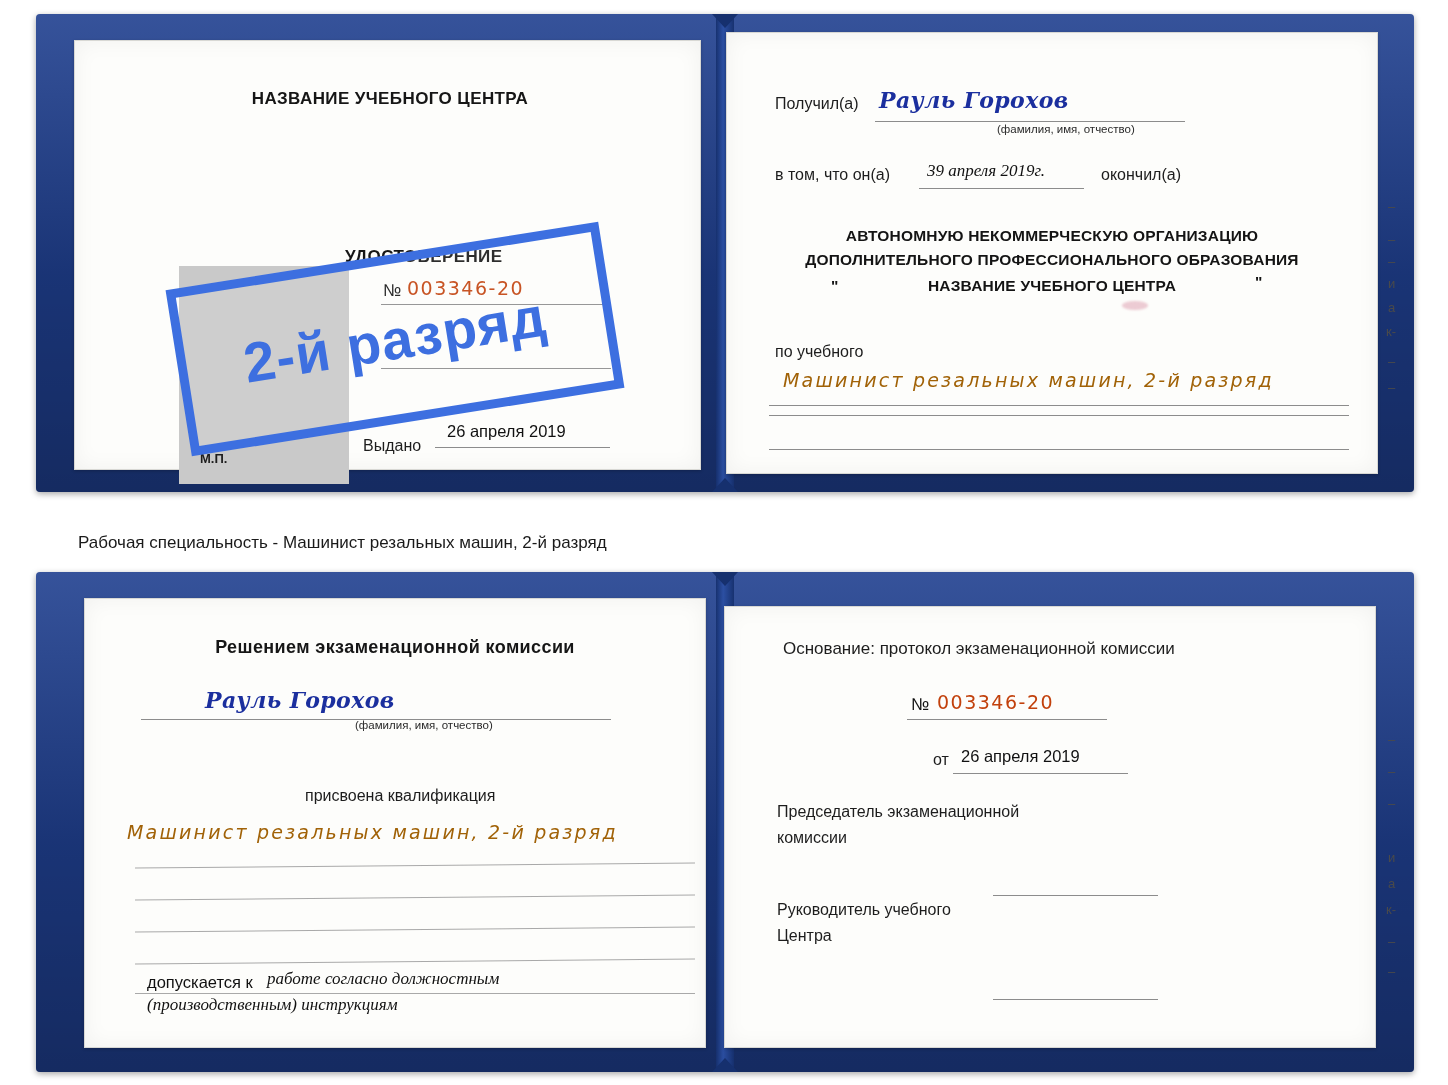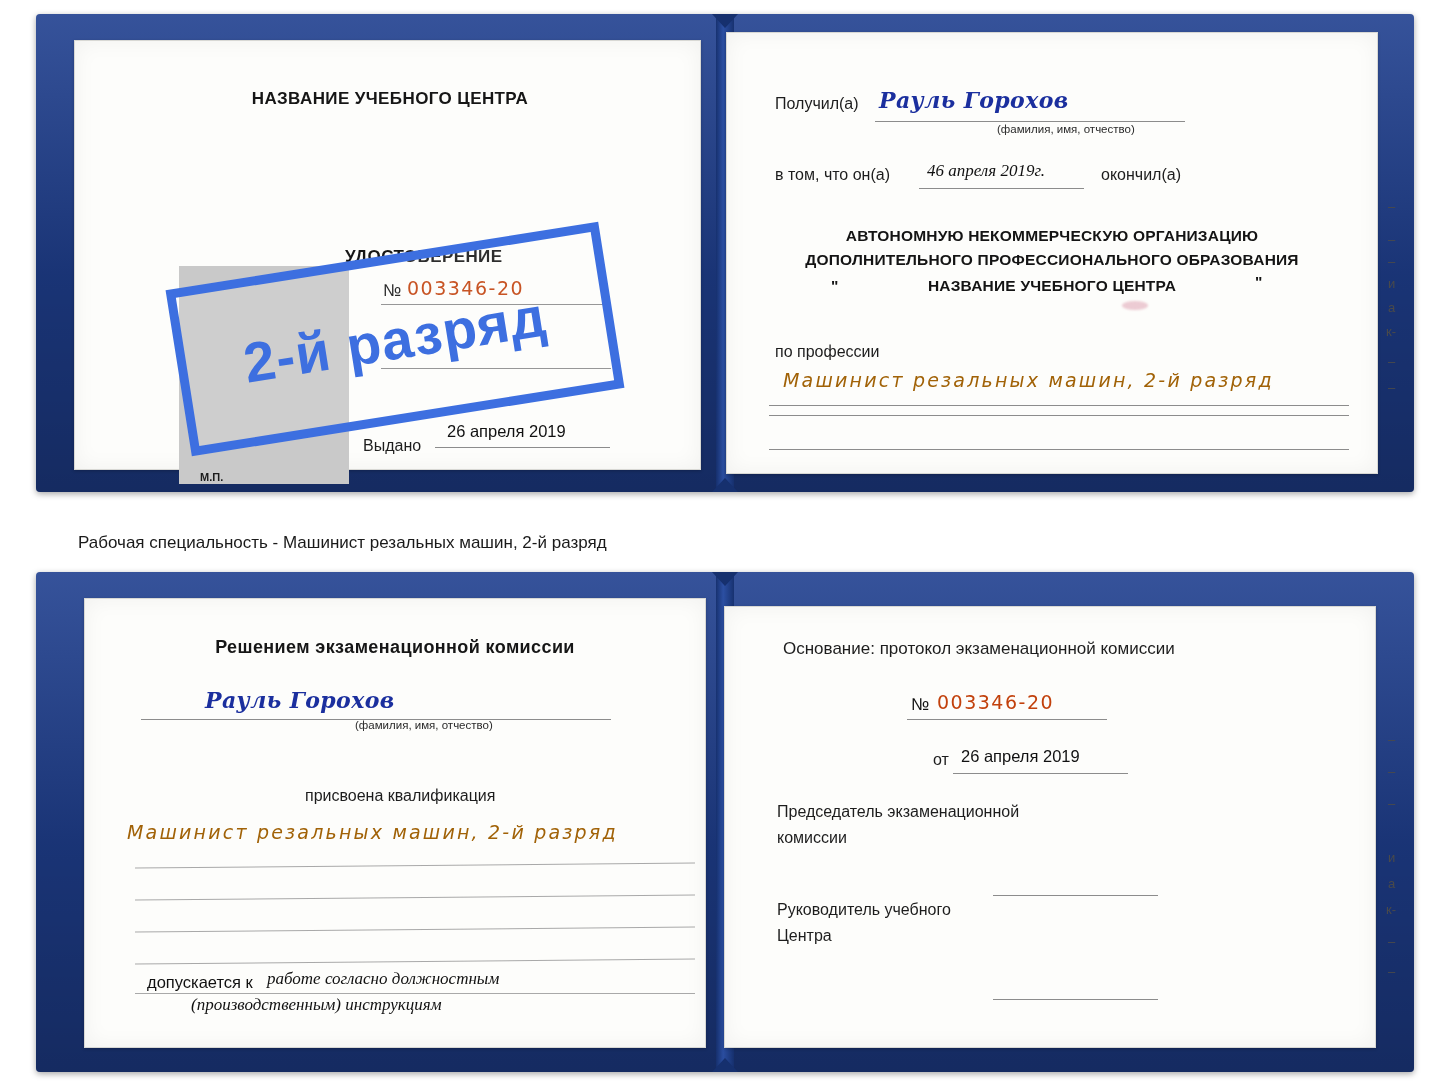--- a/index.html
+++ b/index.html
@@ -184,43 +184,43 @@
       <div class="t numlbl" style="left:308px; top:240px;">№</div>
       <div class="t num" style="left:332px; top:236px;">003346-20</div>
       <div class="rule" style="left:306px; top:263px; width:230px;"></div>
 
       <div class="rule" style="left:306px; top:327px; width:230px;"></div>
 
       <div class="t lbl" style="left:288px; top:396px;">Выдано</div>
       <div class="t typed" style="left:372px; top:381px;">26 апреля 2019</div>
       <div class="rule" style="left:360px; top:406px; width:175px;"></div>
 
-      <div class="t lbl" style="left:125px; top:430px; font-weight:bold; font-size:11px;">М.П.</div>
+      <div class="t lbl" style="left:125px; top:410px; font-weight:bold; font-size:13px;">М.П.</div>
     </div>
 
     <div class="leaf right">
       <div class="t lbl" style="left:48px; top:62px;">Получил(а)</div>
       <div class="t hand hand-name" style="left:152px; top:54px;">Рауль Горохов</div>
       <div class="rule" style="left:148px; top:88px; width:310px;"></div>
       <div class="t lbl-sm" style="left:270px; top:90px;">(фамилия, имя, отчество)</div>
 
       <div class="t lbl" style="left:48px; top:133px;">в том, что он(а)</div>
-      <div class="t typed-it" style="left:200px; top:128px;">46 апреля 2019г.</div>
+      <div class="t typed-it" style="left:200px; top:128px;">39 апреля 2019г.</div>
       <div class="rule" style="left:192px; top:155px; width:165px;"></div>
       <div class="t lbl" style="left:374px; top:133px;">окончил(а)</div>
 
       <div class="t org" style="left:10px; top:218px; width:630px; text-align:center;">ДОПОЛНИТЕЛЬНОГО ПРОФЕССИОНАЛЬНОГО ОБРАЗОВАНИЯ</div>
       <div class="t org" style="left:20px; top:194px; width:610px; text-align:center;">АВТОНОМНУЮ НЕКОММЕРЧЕСКУЮ ОРГАНИЗАЦИЮ</div>
       <div class="t org" style="left:104px; top:244px;">"</div>
       <div class="t org" style="left:10px; top:244px; width:630px; text-align:center;">НАЗВАНИЕ УЧЕБНОГО ЦЕНТРА</div>
       <div class="t org" style="left:528px; top:240px;">"</div>
 
       <div class="stamp-dot" style="left:395px; top:268px;"></div>
 
-      <div class="t lbl" style="left:48px; top:310px;">по профессии</div>
+      <div class="t lbl" style="left:48px; top:310px;">по учебного</div>
       <div class="rule" style="left:42px; top:372px; width:580px;"></div>
       <div class="t hand-prof" style="left:56px; top:336px;">Машинист резальных машин, 2-й разряд</div>
 
       <div class="rule" style="left:42px; top:382px; width:580px;"></div>
       <div class="rule" style="left:42px; top:416px; width:580px;"></div>
     </div>
 
     <div class="edge-ch" style="left:1352px; top:185px;">–</div>
     <div class="edge-ch" style="left:1352px; top:218px;">–</div>
     <div class="edge-ch" style="left:1352px; top:240px;">–</div>
@@ -255,21 +255,21 @@
       <div class="t hand-prof" style="left:42px; top:222px;">Машинист резальных машин, 2-й разряд</div>
 
       <div class="rule thin" style="left:50px; top:266px; width:560px; transform:rotate(-0.5deg);"></div>
       <div class="rule thin" style="left:50px; top:298px; width:560px; transform:rotate(-0.5deg);"></div>
       <div class="rule thin" style="left:50px; top:330px; width:560px; transform:rotate(-0.5deg);"></div>
       <div class="rule thin" style="left:50px; top:362px; width:560px; transform:rotate(-0.5deg);"></div>
 
       <div class="t typed" style="left:62px; top:374px;">допускается к</div>
       <div class="t typed-it" style="left:182px; top:370px;">работе согласно должностным</div>
       <div class="rule thin" style="left:50px; top:394px; width:560px;"></div>
-      <div class="t typed-it" style="left:62px; top:396px;margin-left:44px;">(производственным) инструкциям</div>
+      <div class="t typed-it" style="left:62px; top:396px;">(производственным) инструкциям</div>
     </div>
 
     <div class="leaf right">
       <div class="t lbl" style="left:58px; top:32px; font-size:17px;">Основание: протокол экзаменационной комиссии</div>
 
       <div class="t numlbl" style="left:186px; top:88px;">№</div>
       <div class="t num" style="left:212px; top:84px;">003346-20</div>
       <div class="rule" style="left:182px; top:112px; width:200px;"></div>
 
       <div class="t lbl" style="left:208px; top:144px;">от</div>

